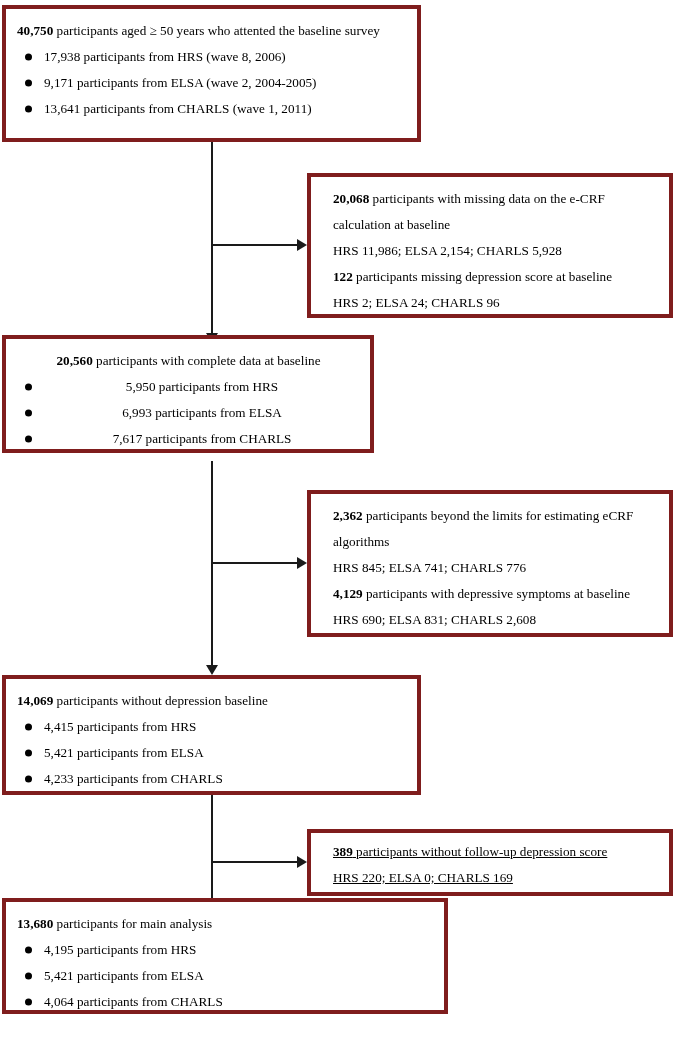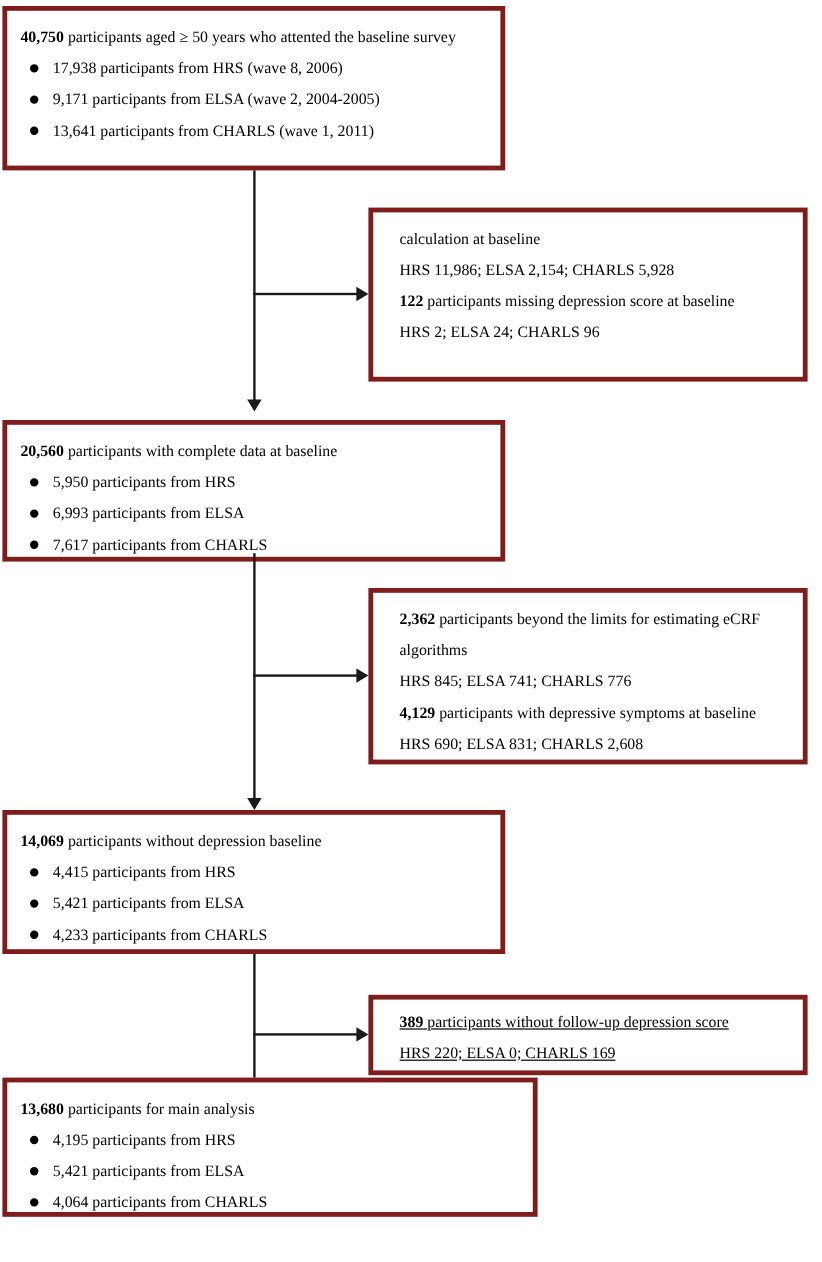--- a/index.html
+++ b/index.html
@@ -118,35 +118,38 @@
   </div>
 
   <div class="v-line" style="left:211px; top:142px; height:194px;"></div>
   <div class="arrow-down" style="left:206px; top:333px;"></div>
   <div class="h-line" style="left:211px; top:244px; width:88px;"></div>
   <div class="arrow-right" style="left:297px; top:239px;"></div>
 
   <div class="node-box" style="left:307px; top:173px; width:366px; height:145px;">
     <div class="box-inner" style="padding-left:22px;">
       <div class="plain-line">
+        <span class="num">20,068</span><span> participants  with missing data on the e-CRF</span>
+      </div>
+      <div class="plain-line">
         <span class="num"></span><span>calculation at baseline</span>
       </div>
       <div class="plain-line">
         <span class="num"></span><span>HRS 11,986; ELSA 2,154; CHARLS 5,928</span>
       </div>
       <div class="plain-line">
         <span class="num">122</span><span> participants  missing depression score at baseline</span>
       </div>
       <div class="plain-line">
         <span class="num"></span><span>HRS 2; ELSA 24; CHARLS 96</span>
       </div>
     </div>
   </div>
 
-  <div class="node-box" style="left:2px; top:350px; width:419px; height:118px;">
+  <div class="node-box" style="left:2px; top:335px; width:372px; height:118px;text-align:center;">
     <div class="box-inner">
       <div class="head-line">
         <span class="num">20,560</span><span> participants with complete data at baseline</span>
       </div>
       <ul class="bullets">
         <li><span class="dot"></span><span>5,950 participants  from HRS</span></li>
         <li><span class="dot"></span><span>6,993 participants  from ELSA</span></li>
         <li><span class="dot"></span><span>7,617 participants  from CHARLS</span></li>
       </ul>
     </div>

